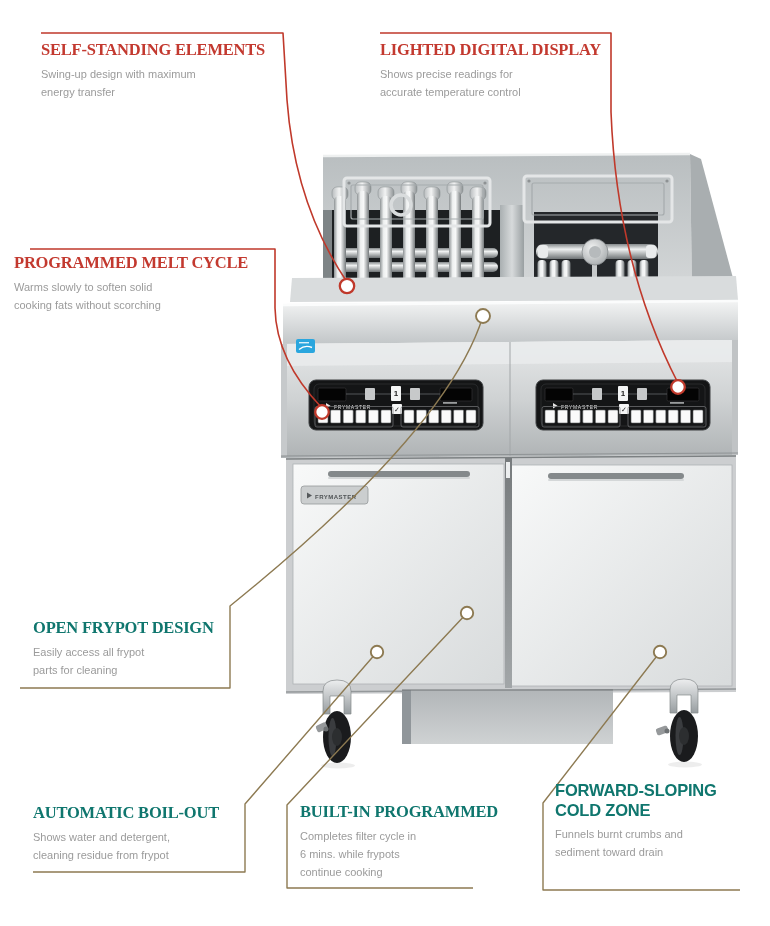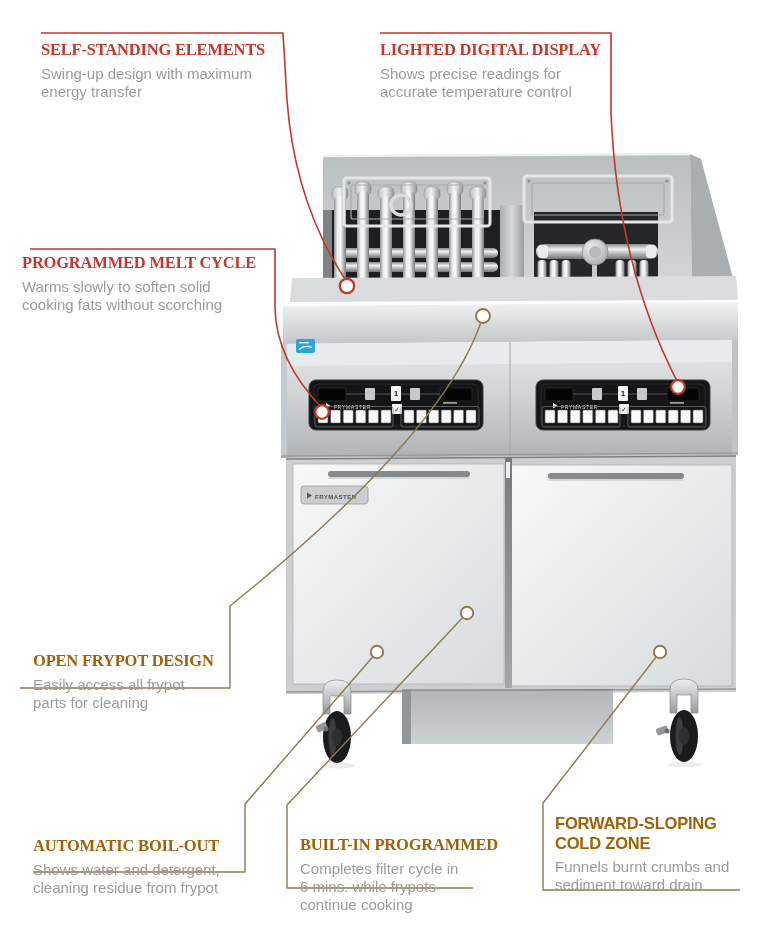--- a/index.html
+++ b/index.html
@@ -3,23 +3,23 @@
 <meta charset="utf-8">
 <style>
   html,body{margin:0;padding:0;background:#ffffff;}
   .stage{position:relative;width:770px;height:926px;background:#ffffff;overflow:hidden;
          font-family:"Liberation Sans","DejaVu Sans",sans-serif;}
   .art{position:absolute;left:0;top:0;}
   .callout{position:absolute;z-index:5;}
   .callout h3{margin:0 0 5px 0;font-size:16.5px;line-height:20px;font-weight:bold;
               letter-spacing:-0.2px;white-space:pre-line;}
   .callout.nowrap h3{white-space:nowrap;font-family:Liberation Serif, serif;}
-  .callout p{margin:0;font-size:15px;line-height:18px;color:#9b9b9b;white-space:pre-line;}
+  .callout p{margin:0;font-size:11px;line-height:18px;color:#9b9b9b;white-space:pre-line;}
   .callout.red h3{color:#c3392f;}
-  .callout.brown h3{color:#a16207;margin-top:33px;}
+  .callout.brown h3{color:#0f766e;}
 </style>
 </head>
 <body>
 
 <div class="stage">
 
 <svg class="art" width="770" height="926" viewBox="0 0 770 926" xmlns="http://www.w3.org/2000/svg">
   <defs>
     <linearGradient id="gSteel" x1="0" y1="0" x2="0" y2="1">
       <stop offset="0" stop-color="#b9bec0"></stop>
@@ -263,21 +263,21 @@
   <p>Swing-up design with maximum
 energy transfer</p>
 </div>
 
 <div class="callout red nowrap" style="left:380px;top:40px;width:215px">
   <h3>LIGHTED DIGITAL DISPLAY</h3>
   <p>Shows precise readings for
 accurate temperature control</p>
 </div>
 
-<div class="callout red nowrap" style="left:22px;top:253px;width:224px">
+<div class="callout red nowrap" style="left:14px;top:253px;width:224px">
   <h3>PROGRAMMED MELT CYCLE</h3>
   <p>Warms slowly to soften solid
 cooking fats without scorching</p>
 </div>
 
 <div class="callout brown nowrap" style="left:33px;top:618px;width:180px">
   <h3>OPEN FRYPOT DESIGN</h3>
   <p>Easily access all frypot
 parts for cleaning</p>
 </div>

